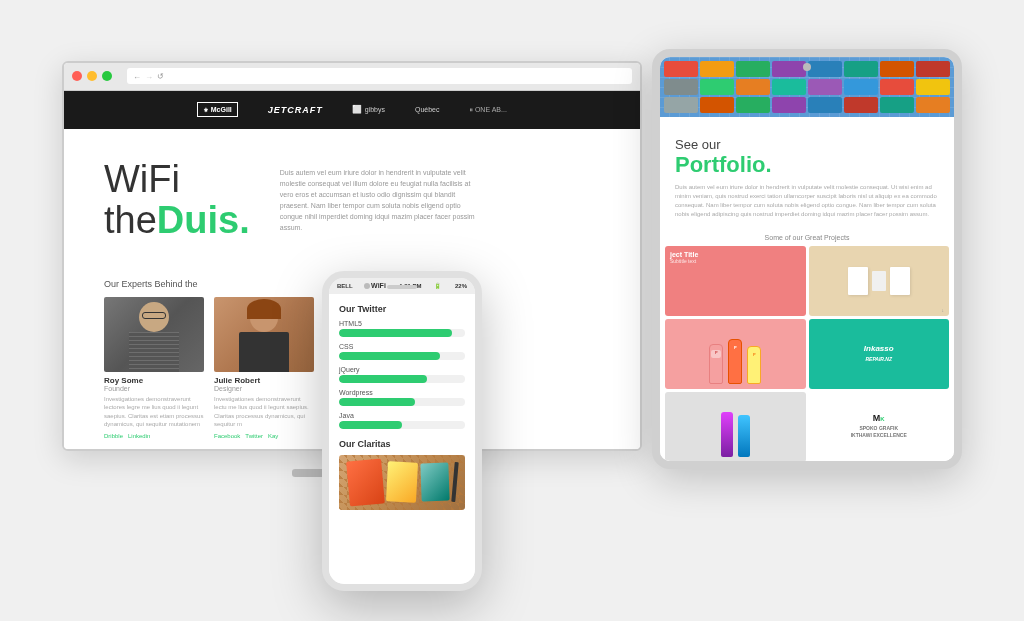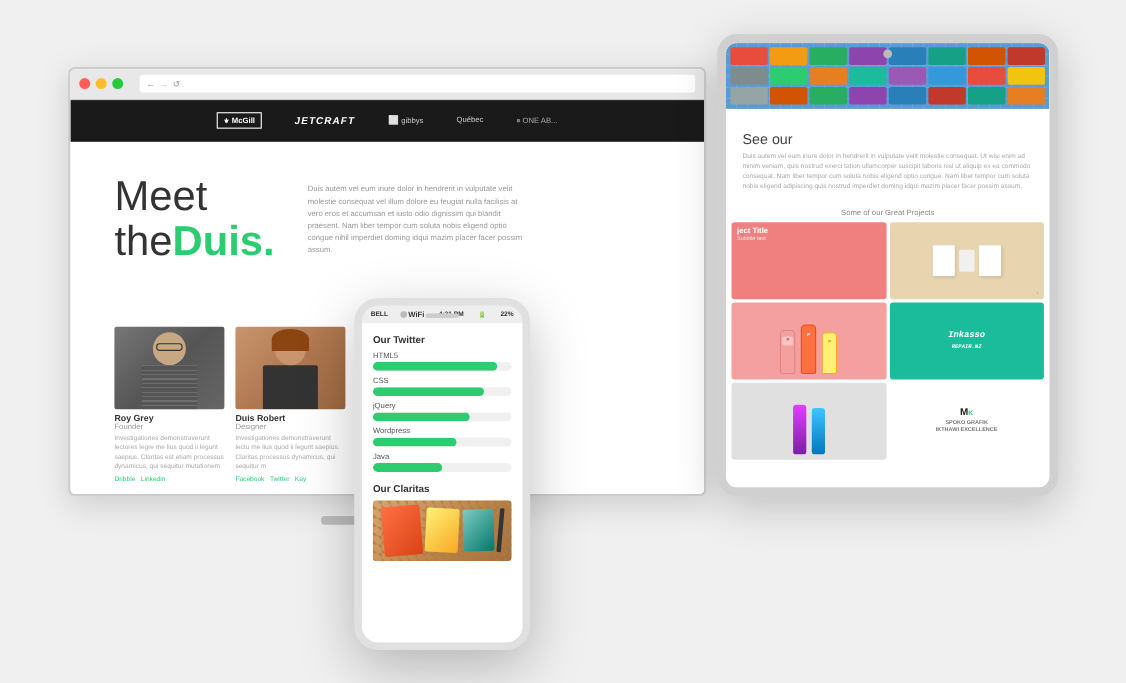--- a/index.html
+++ b/index.html
@@ -188,21 +188,21 @@
       height: 8px;
       background: #bbb;
       margin: 0 auto;
       border-radius: 3px;
     }
 
     
     .tablet-mockup {
       position: absolute;
       right: 0;
-      top: 0;
+      top: 18px;
       width: 310px;
       height: 420px;
       z-index: 2;
     }
     .tablet-frame {
       width: 100%;
       height: 100%;
       background: #fff;
       border-radius: 18px;
       border: 8px solid #d0d0d0;
@@ -460,67 +460,68 @@
         </span>
         <span class="nav-logo-sm">Québec</span>
         <span class="nav-logo-sm" style="font-size:7px;color:#aaa;">⏸ ONE AB...</span>
       </div>
 
       <div class="desktop-content">
         <div class="hero-section">
           <div style="display:flex;gap:30px;">
             <div>
               <div class="hero-title">
-                <span>Meet</span><br>
+                <span>WiFi</span><br>
                 <span>the</span><span class="accent">Duis.</span>
               </div>
             </div>
             <div>
               <p class="hero-text">Duis autem vel eum iriure dolor in hendrerit in vulputate velit molestie consequat vel illum dolore eu feugiat nulla facilisis at vero eros et accumsan et iusto odio dignissim qui blandit praesent. Nam liber tempor cum soluta nobis eligend optio congue nihil imperdiet doming idqui mazim placer facer possim assum.</p>
             </div>
           </div>
         </div>
 
         <div class="team-section">
+          <div class="team-label">Our Experts Behind the</div>
           <div class="team-members">
 
             <div class="member-card">
               <div class="member-photo member-photo-male">
                 <div style="position:relative;width:100%;height:100%;">
                   <div style="position:absolute;bottom:0;left:50%;transform:translateX(-50%);">
                     <div style="width:30px;height:30px;background:#c8a882;border-radius:50%;margin:0 auto;position:relative;">
                       <div style="position:absolute;top:10px;left:3px;width:24px;height:7px;border:1.5px solid #333;border-radius:3px;background:transparent;"></div>
                     </div>
                     <div style="width:50px;height:40px;background:#555;margin:0 auto;position:relative;border-radius:2px 2px 0 0;">
                       <div class="shirt-stripes"></div>
                     </div>
                   </div>
                 </div>
               </div>
-              <div class="member-name">Roy Grey</div>
+              <div class="member-name">Roy Some</div>
               <div class="member-role">Founder</div>
               <div class="member-desc">Investigationes demonstraverunt lectores legre me lius quod ii legunt saepius. Claritas est etiam processus dynamicus, qui sequitur mutationem</div>
               <div class="member-links">
                 <span class="member-link">Dribble</span>
                 <span class="member-link">Linkedin</span>
               </div>
             </div>
 
             <div class="member-card">
               <div class="member-photo member-photo-female">
                 <div style="position:relative;width:100%;height:100%;">
                   <div style="position:absolute;bottom:0;left:50%;transform:translateX(-50%);">
                     <div style="width:28px;height:28px;background:#c8956e;border-radius:50%;margin:0 auto;position:relative;">
                       <div style="position:absolute;top:-5px;left:-3px;width:34px;height:20px;background:#8B4513;border-radius:50% 50% 0 0;"></div>
                     </div>
                     <div style="width:50px;height:40px;background:#333;margin:0 auto;border-radius:2px 2px 0 0;"></div>
                   </div>
                 </div>
               </div>
-              <div class="member-name">Duis Robert</div>
+              <div class="member-name">Julie Robert</div>
               <div class="member-role">Designer</div>
               <div class="member-desc">Investigationes demonstraverunt lectu me lius quod ii legunt saepius. Claritas processus dynamicus, qui sequitur m</div>
               <div class="member-links">
                 <span class="member-link">Facebook</span>
                 <span class="member-link">Twitter</span>
                 <span class="member-link">Kay</span>
               </div>
             </div>
           </div>
         </div>
@@ -560,20 +561,21 @@
             <div style="background:#8e44ad;border-radius:2px;"></div>
             <div style="background:#2980b9;border-radius:2px;"></div>
             <div style="background:#c0392b;border-radius:2px;"></div>
             <div style="background:#16a085;border-radius:2px;"></div>
             <div style="background:#e67e22;border-radius:2px;"></div>
           </div>
         </div>
 
         <div class="tablet-hero">
           <div class="tablet-hero-label">See our</div>
+          <div class="tablet-hero-title">Portfolio.</div>
           <p class="tablet-hero-text">Duis autem vel eum iriure dolor in hendrerit in vulputate velit molestie consequat. Ut wisi enim ad minim veniam, quis nostrud exerci tation ullamcorper suscipit laboris nisl ut aliquip ex ea commodo consequat. Nam liber tempor cum soluta nobis eligend optio congue. Nam liber tempor cum soluta nobis eligend adipiscing quis nostrud imperdiet doming idqui mazim placer facer possim assum.</p>
         </div>
 
         <div class="tablet-portfolio-label">Some of our Great Projects</div>
 
         <div class="portfolio-grid">
           <div class="portfolio-item portfolio-item-1">
             <div style="padding:5px;">
               <div style="font-size:7px;color:#fff;font-weight:bold;">ject Title</div>
               <div style="font-size:5px;color:rgba(255,255,255,0.8);">Subtitle text</div>
@@ -596,21 +598,21 @@
               <div style="width:14px;height:45px;background:#ff7043;border-radius:4px 4px 2px 2px;border:1px solid #e65100;">
                 <div style="font-size:4px;text-align:center;color:#fff;padding-top:5px;font-weight:bold;">P</div>
               </div>
               <div style="width:14px;height:38px;background:#fff176;border-radius:4px 4px 2px 2px;border:1px solid #f9a825;">
                 <div style="font-size:4px;text-align:center;color:#f57f17;padding-top:5px;font-weight:bold;">P</div>
               </div>
             </div>
           </div>
           <div class="portfolio-item portfolio-item-4">
             <div style="display:flex;align-items:center;justify-content:center;height:100%;flex-direction:column;">
-              <div style="font-size:8px;color:#fff;font-weight:bold;font-style:italic;text-align:center;line-height:1.2;font-family:Liberation Mono, monospace;">Inkasso<br><span style="font-size:5px;">REPAIR.NZ</span></div>
+              <div style="font-size:8px;color:#fff;font-weight:bold;font-style:italic;text-align:center;line-height:1.2;">Inkasso<br><span style="font-size:5px;">REPAIR.NZ</span></div>
             </div>
           </div>
           <div class="portfolio-item" style="background:#e0e0e0;">
 
             <div class="portfolio-bottles">
               <div style="width:12px;height:45px;background:linear-gradient(180deg,#e040fb,#7b1fa2);border-radius:3px 3px 2px 2px;"></div>
               <div style="width:12px;height:42px;background:linear-gradient(180deg,#40c4ff,#0277bd);border-radius:3px 3px 2px 2px;"></div>
             </div>
           </div>
           <div class="portfolio-item" style="background:#fff;">

